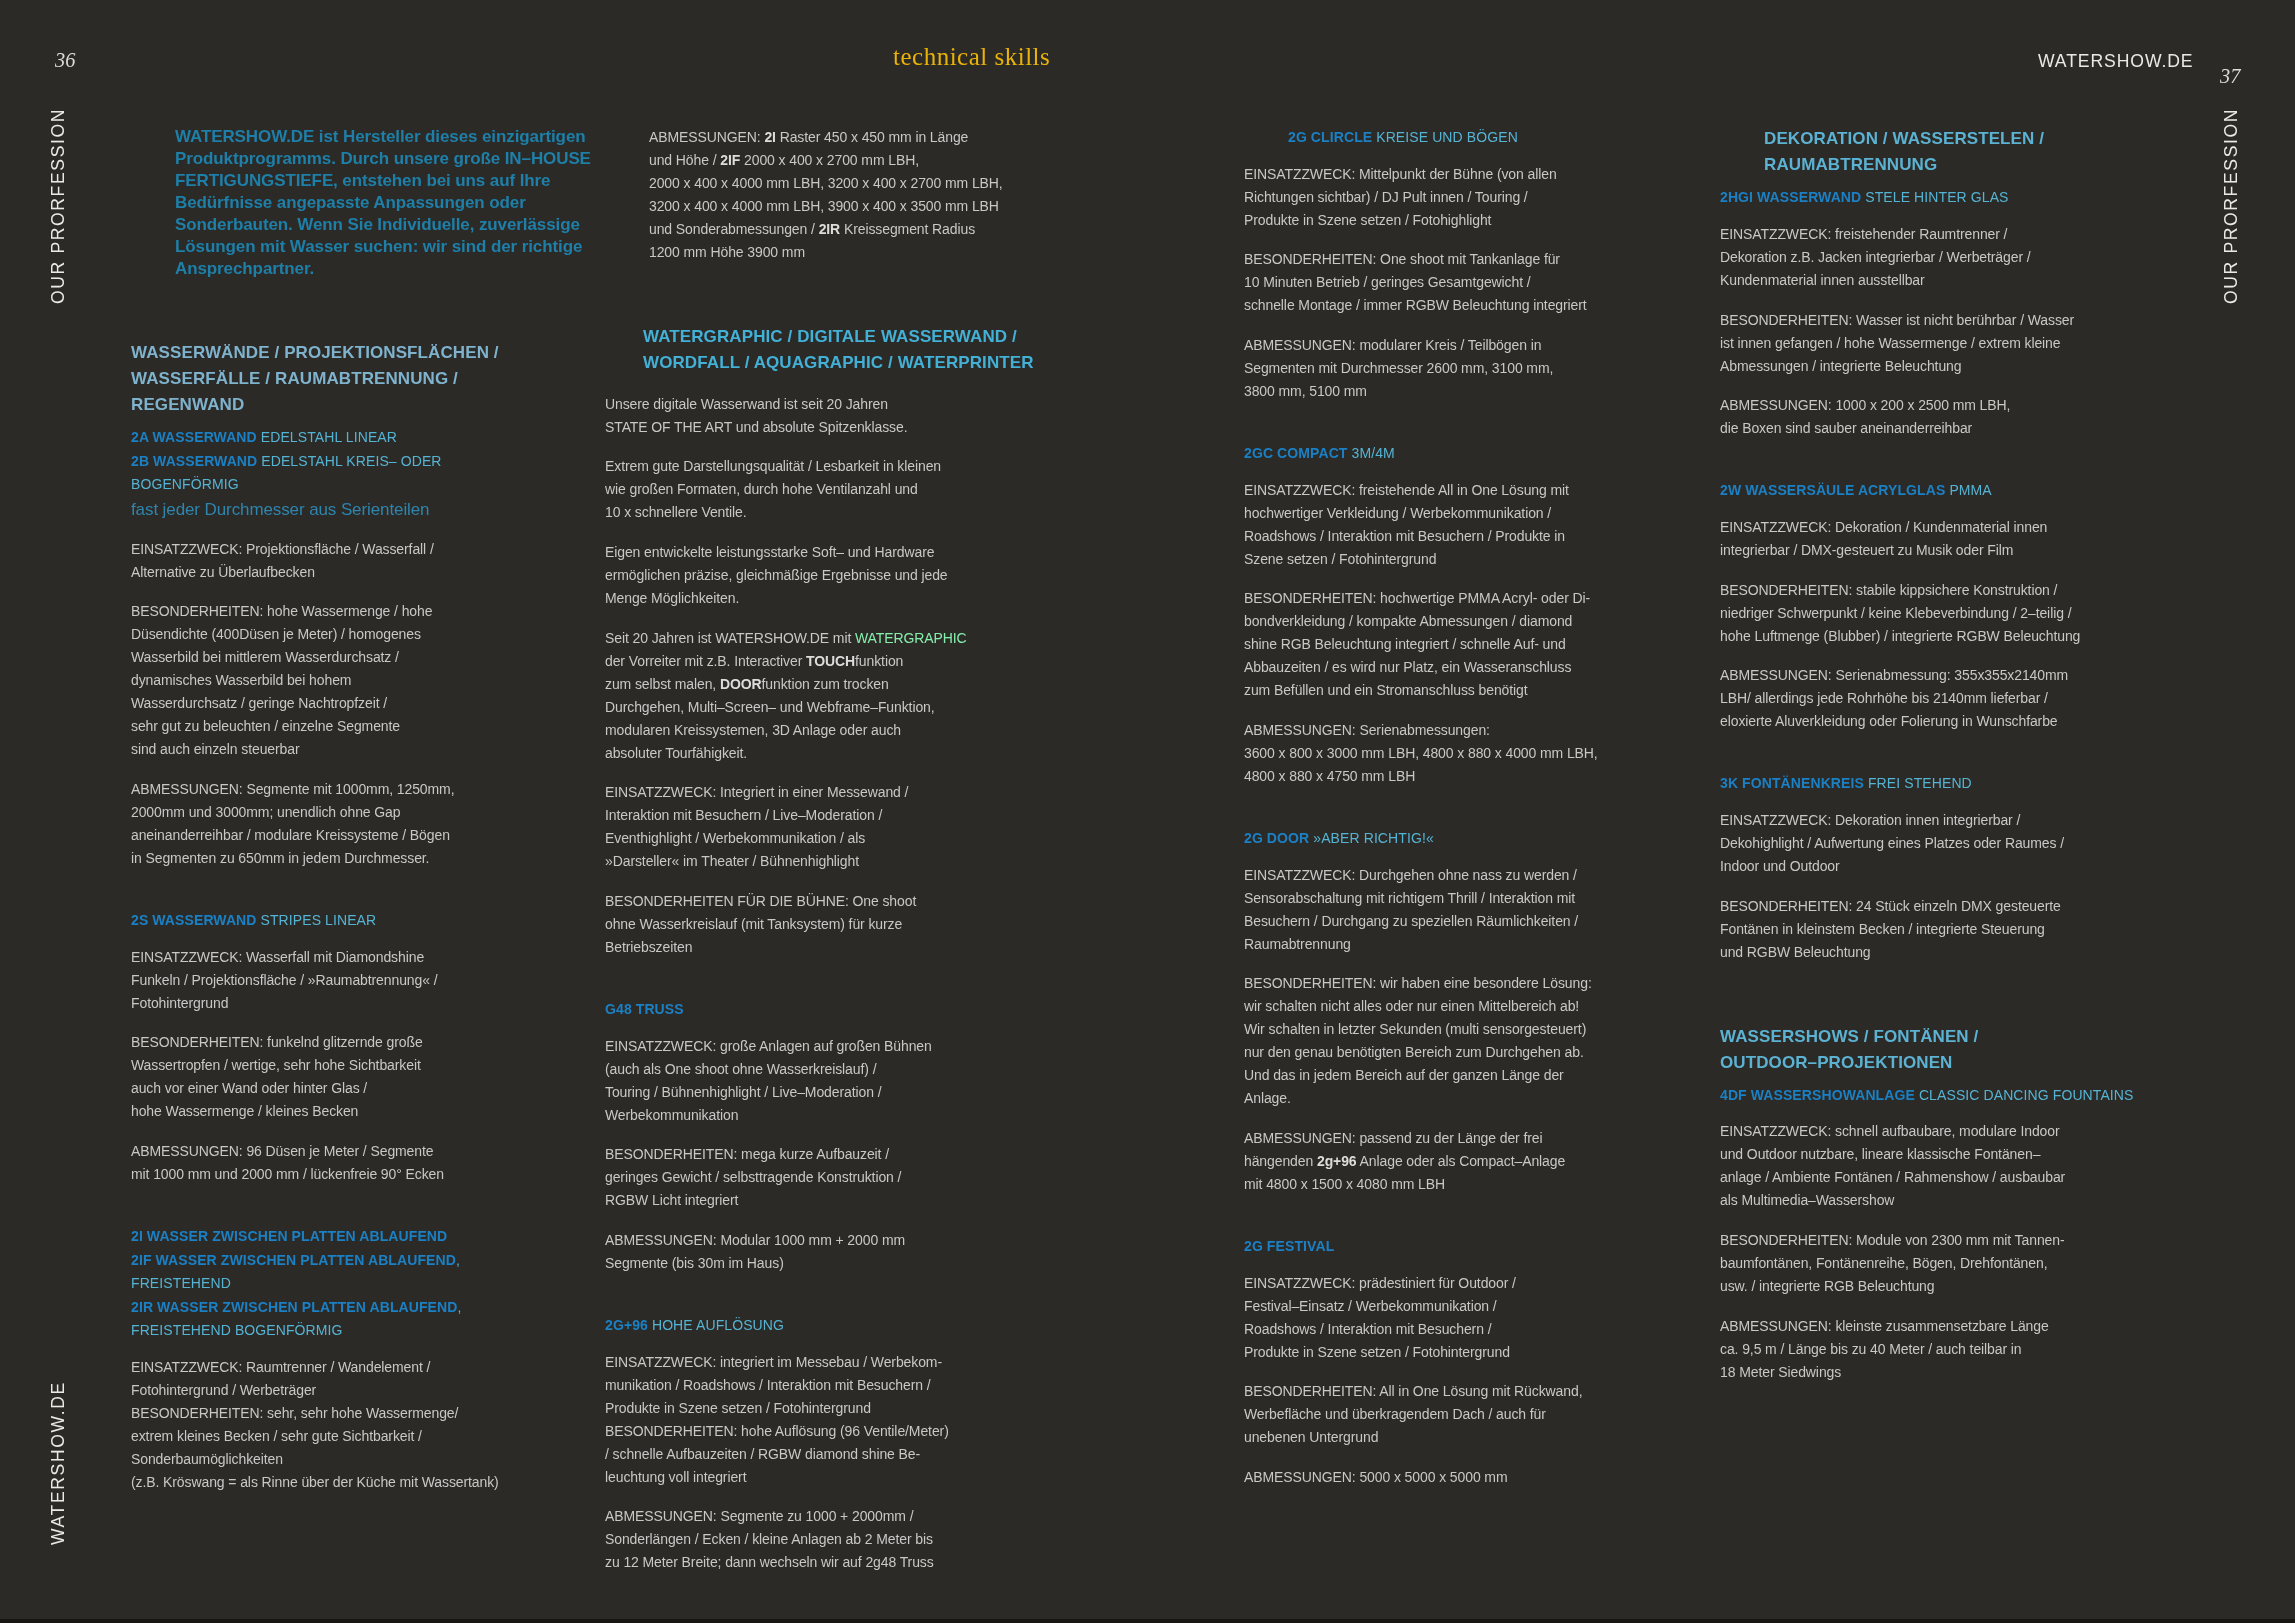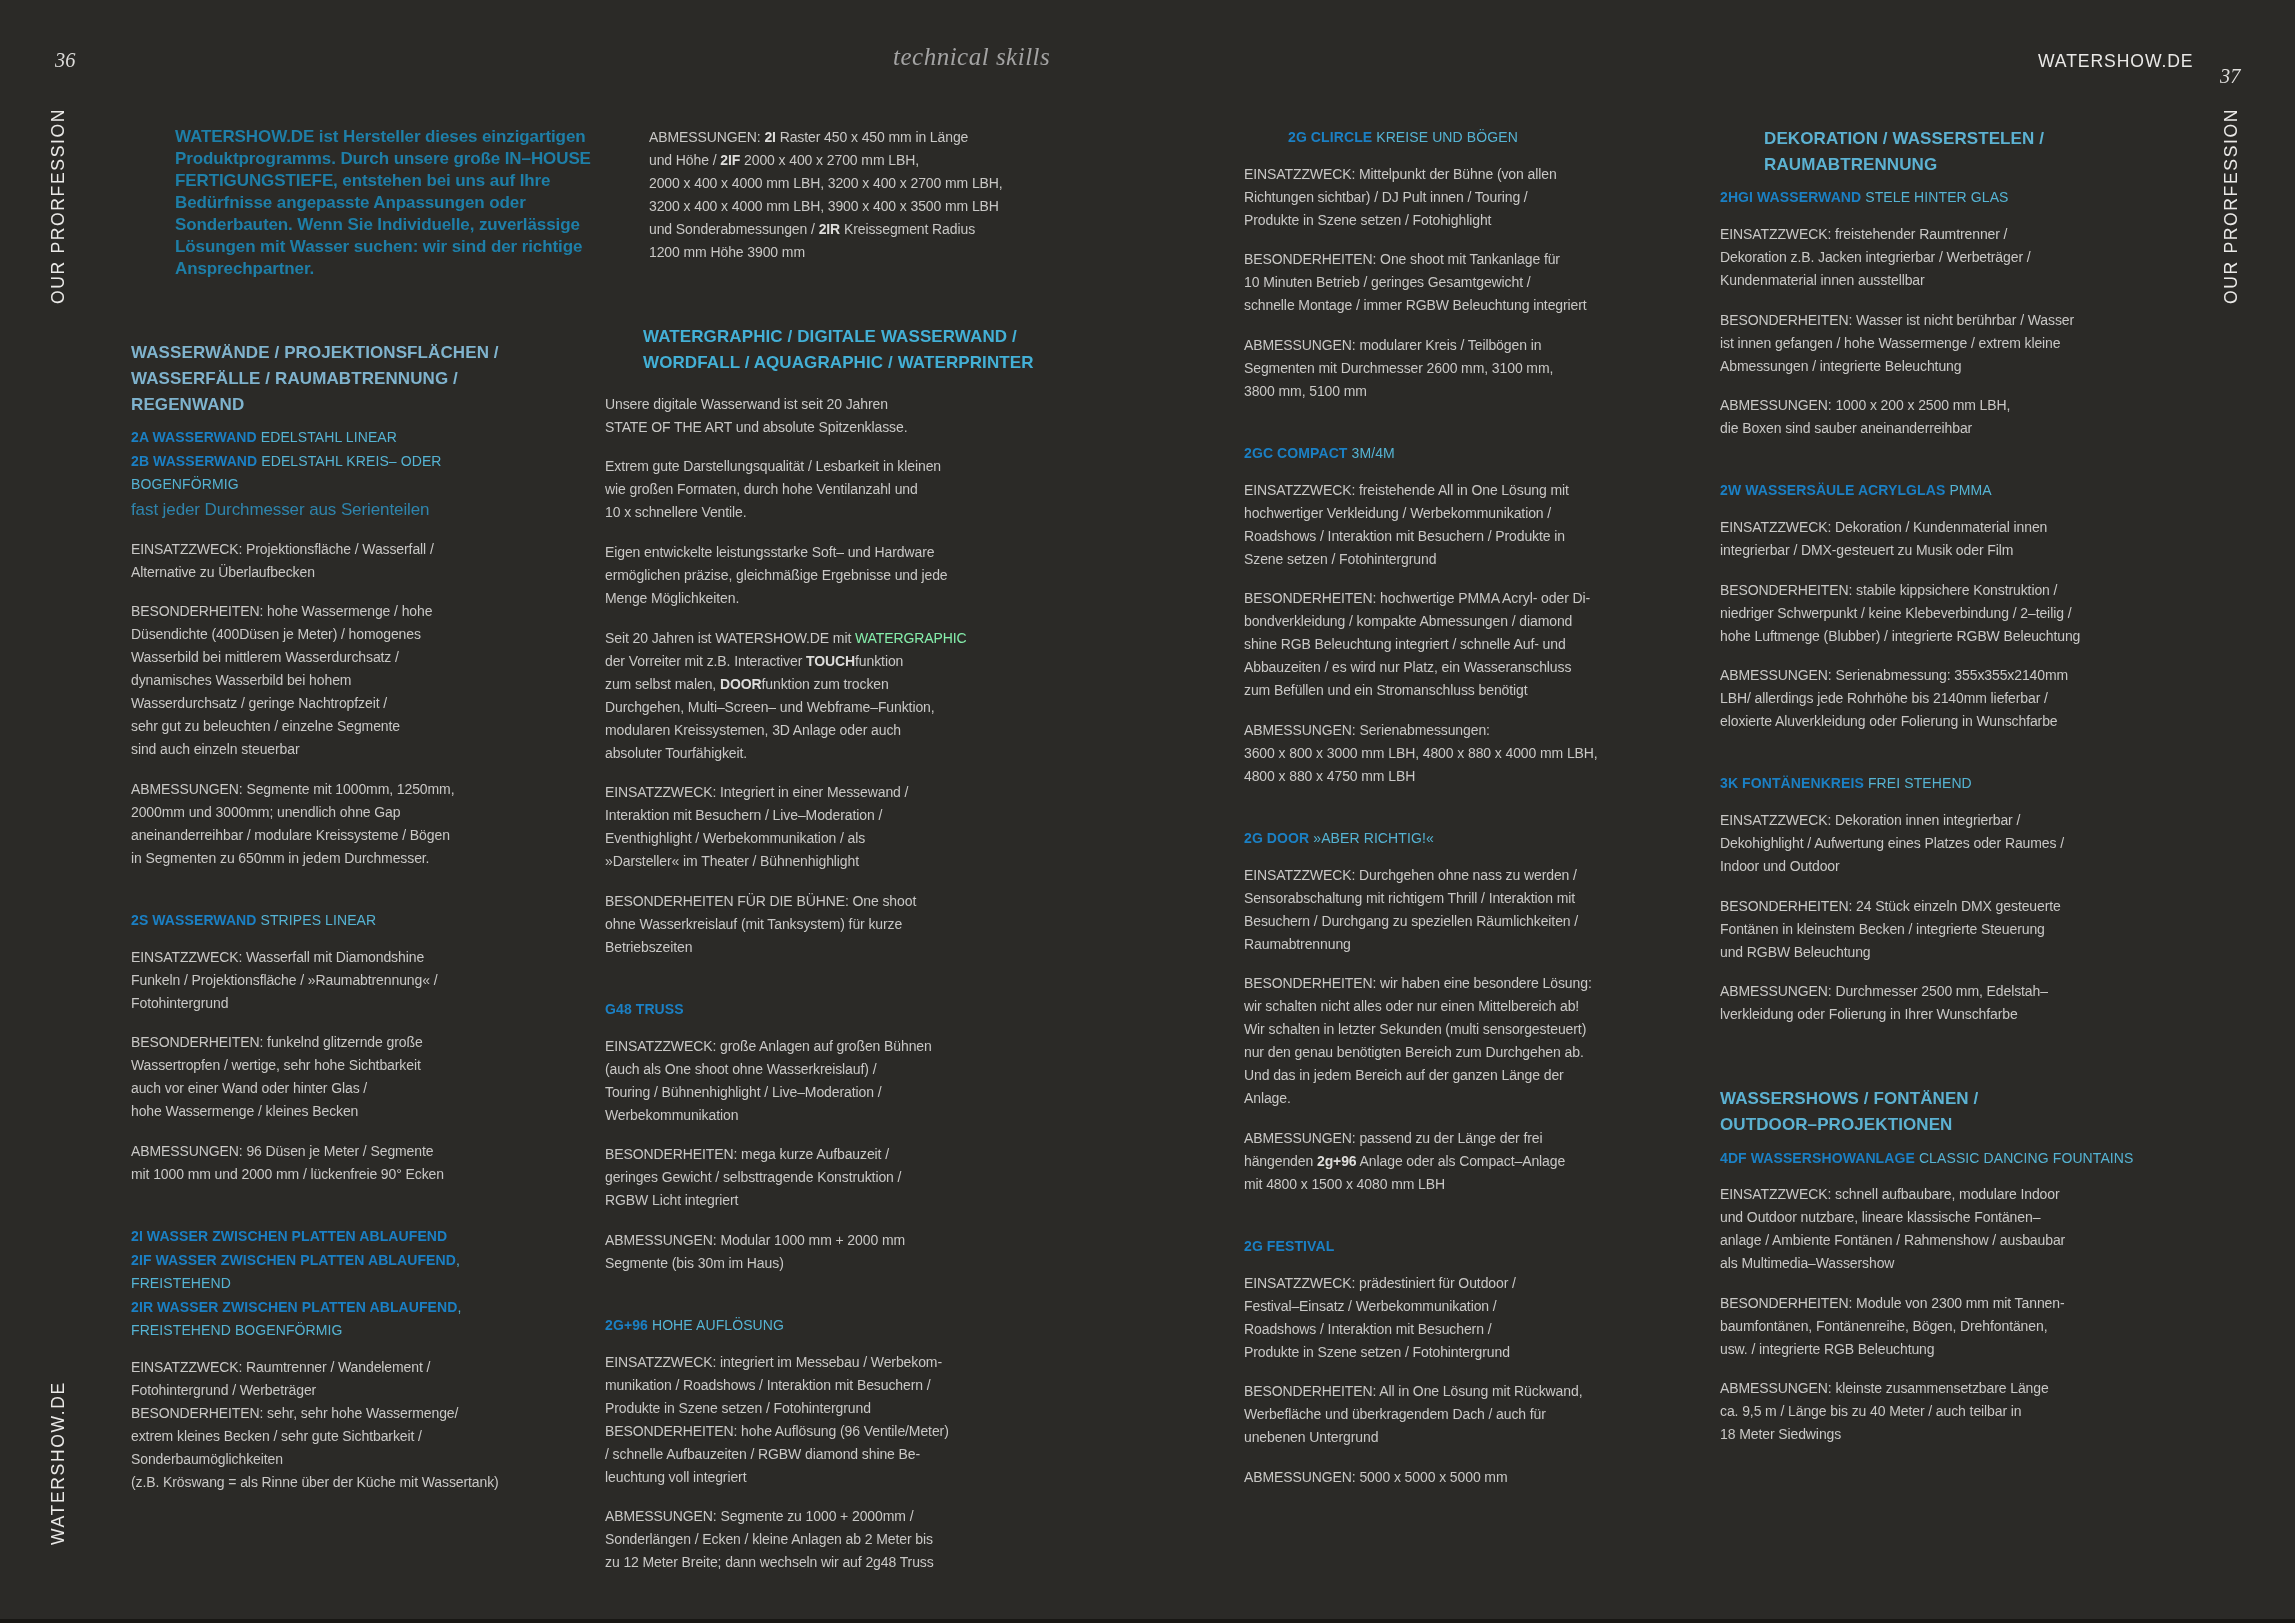--- a/index.html
+++ b/index.html
@@ -8,22 +8,22 @@
     background:#2b2a27;
     font-family:"Liberation Sans", sans-serif;
   }
   
   .page-num{
     position:absolute;color:#dddcda;
     font-family:"Liberation Serif", serif;font-style:italic;
     font-size:20.4px;line-height:20.4px;
   }
   .center-title{
-    position:absolute;color:#a3a3a3;
-    font-family:"Liberation Serif", serif;font-style:italic;
+    position:absolute;color:#eab308;
+    font-family:"Liberation Serif", serif;
     font-size:25px;line-height:25px;letter-spacing:0.5px;white-space:nowrap;
   }
   .brand{
     position:absolute;color:#eae9e7;
     font-size:17.6px;line-height:18.5px;font-weight:400;letter-spacing:0.9px;white-space:nowrap;
   }
   .vlabel{
     position:absolute;color:#eae9e7;
     font-size:17.6px;line-height:20.4px;font-weight:400;letter-spacing:1.6px;white-space:nowrap;
     transform:rotate(-90deg);transform-origin:0 0;
@@ -130,21 +130,20 @@
     <div class="blk p">EINSATZZWECK: freistehender Raumtrenner /<br>Dekoration z.B. Jacken integrierbar / Werbeträger /<br>Kundenmaterial innen ausstellbar</div>
     <div class="blk p">BESONDERHEITEN: Wasser ist nicht berührbar / Wasser<br>ist innen gefangen / hohe Wassermenge / extrem kleine<br>Abmessungen / integrierte Beleuchtung</div>
     <div class="blk p">ABMESSUNGEN: 1000 x 200 x 2500 mm LBH,<br>die Boxen sind sauber aneinanderreihbar</div>
     <div class="blk product"><span class="seg-code">2W WASSERSÄULE ACRYLGLAS </span><span class="seg-sub">PMMA</span></div>
     <div class="blk p">EINSATZZWECK: Dekoration / Kundenmaterial innen<br>integrierbar / DMX-gesteuert zu Musik oder Film</div>
     <div class="blk p">BESONDERHEITEN: stabile kippsichere Konstruktion /<br>niedriger Schwerpunkt / keine Klebeverbindung / 2–teilig /<br>hohe Luftmenge (Blubber) / integrierte RGBW Beleuchtung</div>
     <div class="blk p">ABMESSUNGEN: Serienabmessung: 355x355x2140mm<br>LBH/ allerdings jede Rohrhöhe bis 2140mm lieferbar /<br>eloxierte Aluverkleidung oder Folierung in Wunschfarbe</div>
     <div class="blk product"><span class="seg-code">3K FONTÄNENKREIS </span><span class="seg-sub">FREI STEHEND</span></div>
     <div class="blk p">EINSATZZWECK: Dekoration innen integrierbar /<br>Dekohighlight / Aufwertung eines Platzes oder Raumes /<br>Indoor und Outdoor</div>
     <div class="blk p">BESONDERHEITEN: 24 Stück einzeln DMX gesteuerte<br>Fontänen in kleinstem Becken / integrierte Steuerung<br>und RGBW Beleuchtung</div>
-    <div class="blk p">ABMESSUNGEN: Durchmesser 2500 mm, Edelstah–<br>lverkleidung oder Folierung in Ihrer Wunschfarbe</div>
     <div class="blk h1 v-mid">WASSERSHOWS / FONTÄNEN /<br>OUTDOOR–PROJEKTIONEN</div>
     <div class="blk product"><span class="seg-code">4DF WASSERSHOWANLAGE </span><span class="seg-sub">CLASSIC DANCING FOUNTAINS</span></div>
     <div class="blk p">EINSATZZWECK: schnell aufbaubare, modulare Indoor<br>und Outdoor nutzbare, lineare klassische Fontänen–<br>anlage / Ambiente Fontänen / Rahmenshow / ausbaubar<br>als Multimedia–Wassershow</div>
     <div class="blk p">BESONDERHEITEN: Module von 2300 mm mit Tannen-<br>baumfontänen, Fontänenreihe, Bögen, Drehfontänen,<br>usw. / integrierte RGB Beleuchtung</div>
     <div class="blk p">ABMESSUNGEN: kleinste zusammensetzbare Länge<br>ca. 9,5 m / Länge bis zu 40 Meter / auch teilbar in<br>18 Meter Siedwings</div>
   </div>
 
 <div class="bottom-edge"></div>
 
 

